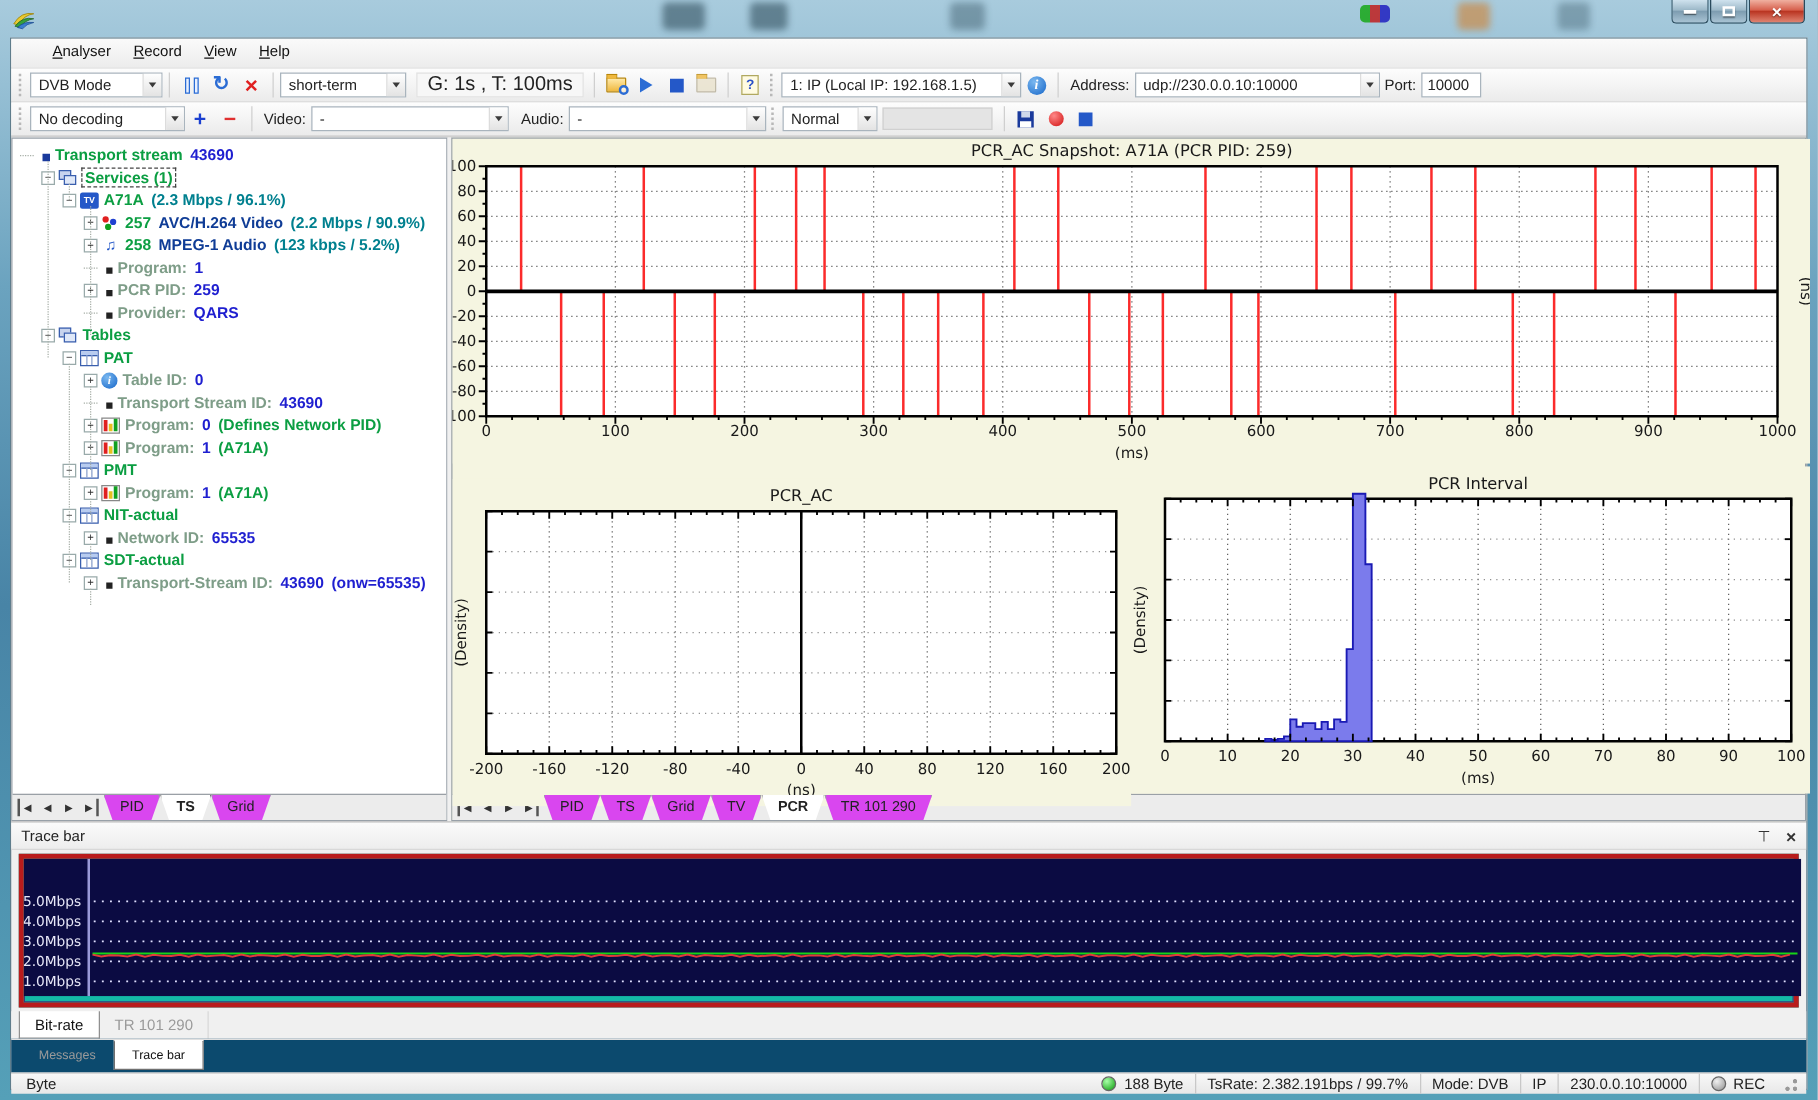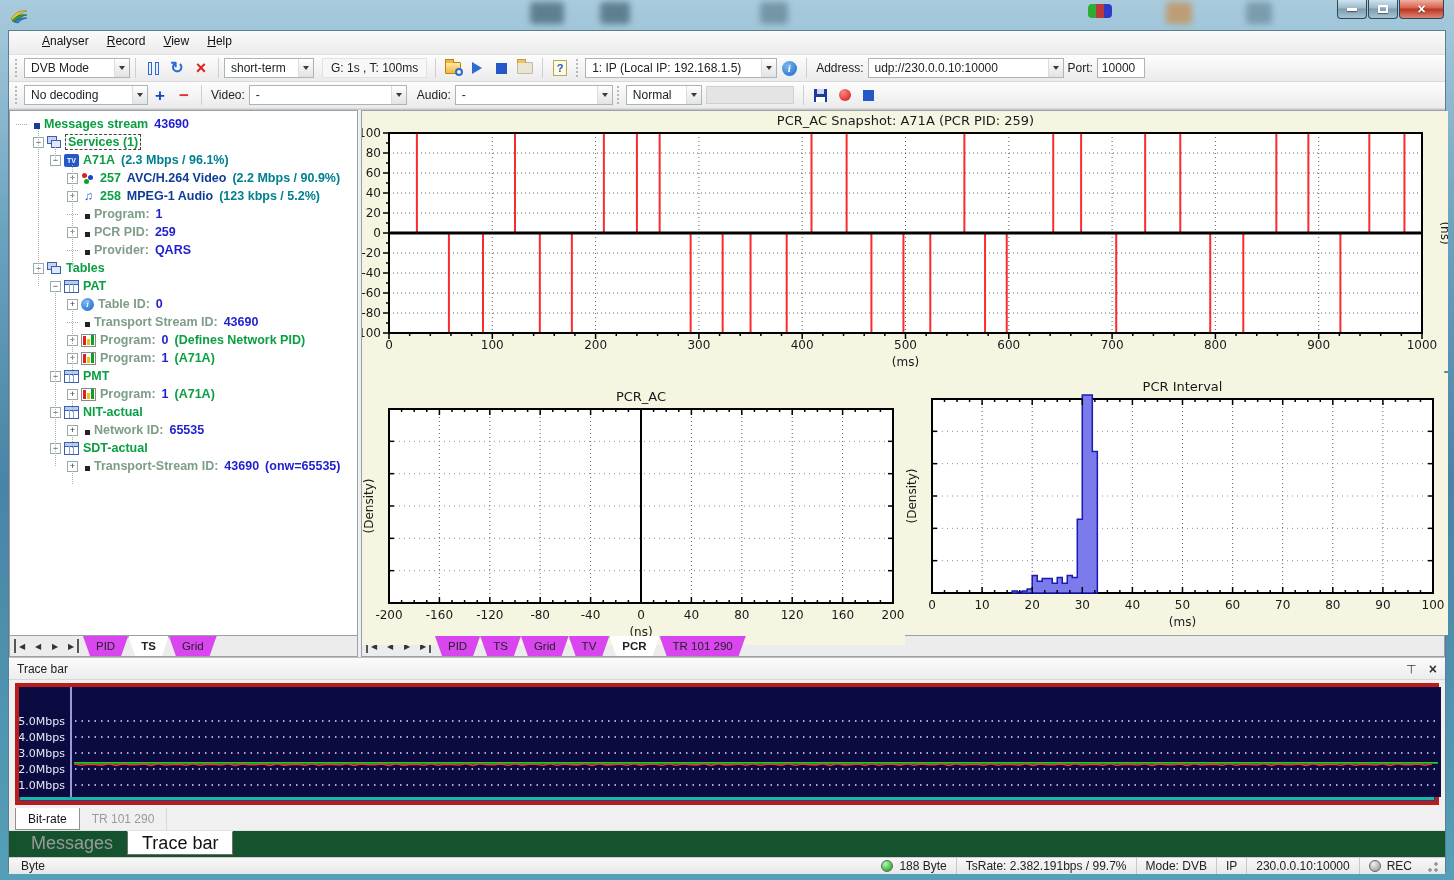--- a/index.html
+++ b/index.html
@@ -31,21 +31,21 @@
   .menu-item u { text-decoration:underline; }
   .toolbar { height:27px; display:flex; align-items:center; background:linear-gradient(#fdfdfd,#ebebeb); border-bottom:1px solid #d9d9d9; flex:0 0 auto; padding-left:2px; }
   .grip { width:5px; height:18px; margin:0 4px; border-left:2px dotted #b8b8b8; }
   .tsep { width:1px; height:20px; background:#cfcfcf; margin:0 5px; }
   .tlabel { font-size:12px; color:#222; margin:0 4px; white-space:nowrap; }
   .combo { display:inline-flex; align-items:center; height:20px; background:#fff; border:1px solid #a9b4bd; font-size:12px; color:#222; }
   .combo .val { padding:0 4px 0 6px; white-space:nowrap; overflow:hidden; }
   .combo .arrow { width:15px; align-self:stretch; display:flex; align-items:center; justify-content:center; border-left:1px solid #dcdcdc; background:linear-gradient(#fefefe,#e3e3e3); }
   .combo .arrow i { width:0; height:0; border-left:3.5px solid transparent; border-right:3.5px solid transparent; border-top:4px solid #3a3a3a; }
   .tbtn { height:22px; min-width:22px; display:flex; align-items:center; justify-content:center; margin:0 1px; }
-  .flat-box { height:20px; display:flex; align-items:center; padding:0 8px; background:#f7f7f7; border:1px solid #e2e2e2; font-size:12px; color:#222; white-space:nowrap; }
+  .flat-box { height:20px; display:flex; align-items:center; padding:0 8px; background:#f7f7f7; border:1px solid #e2e2e2; font-size:16px; color:#222; white-space:nowrap; }
   .port-input { width:48px; height:20px; border:1px solid #a9b4bd; font-size:12px; padding:0 4px; font-family:"Liberation Sans",sans-serif; color:#222; background:#fff; }
   .rec-progress { width:88px; height:18px; background:#e4e4e4; border:1px solid #d0d0d0; margin:0 4px; }
 
   
   .ic { display:inline-block; line-height:1; }
   .ic-pause { display:flex; gap:3px; }
   .ic-pause i { width:4px; height:13px; border:1.5px solid #2b6cd4; background:#e8f0ff; }
   .ic-refresh { color:#2b6cd4; font-size:16px; font-weight:bold; }
   .ic-x { color:#e02020; font-size:18px; font-weight:bold; }
   .ic-play { width:0; height:0; border-top:6px solid transparent; border-bottom:6px solid transparent; border-left:10px solid #2b6cd4; }
@@ -117,21 +117,21 @@
   .trace-header { height:23px; background:linear-gradient(#fbfbfb,#ededed); border-top:1px solid #c0c0c0; border-bottom:1px solid #d8d8d8; display:flex; align-items:center; padding:0 8px; font-size:12px; color:#222; flex:0 0 auto; }
   .trace-header .spacer { flex:1; }
   .pin-icon { font-size:12px; color:#333; margin-right:12px; transform:rotate(180deg); }
   .close-icon { font-size:14px; color:#333; font-weight:bold; }
   .trace-body { flex:0 0 118px; padding:3px 6px; }
   .trace-frame { width:100%; height:100%; border:4px solid #b91c1c; background:#14b8a6; box-shadow:inset 0 0 0 1px #3a3a7a; }
   .trace-tabs { height:22px; display:flex; align-items:stretch; background:#f0f0f0; font-size:12px; flex:0 0 auto; padding-left:6px; }
   .ttab { display:flex; align-items:center; padding:0 12px; color:#9a9a9a; border-right:1px solid #d8d8d8; }
   .ttab.active { background:#fff; color:#111; border:1px solid #909090; border-top:none; }
 
-  .bottom-tabs { height:27px; background:#14532d; display:flex; align-items:flex-start; padding-left:8px; font-size:18px; border-top:1px solid #e0e0e0; flex:0 0 auto; }
+  .bottom-tabs { height:27px; background:#0c4a6e; display:flex; align-items:flex-start; padding-left:8px; font-size:10px; border-top:1px solid #e0e0e0; flex:0 0 auto; }
   .btab { display:flex; align-items:center; height:24px; padding:0 14px; color:#9a9a9a; }
   .btab.active { background:#fff; color:#111; border:1px solid #707070; border-top:1px solid #fff; font-weight:normal; }
 
   
   .statusbar { flex:1; background:linear-gradient(#f8f8f8,#e8e8e8); border-top:1px solid #cfcfcf; display:flex; align-items:center; font-size:12px; color:#222; padding:0 6px; }
   .statusbar .spacer { flex:1; }
   .sseg { display:flex; align-items:center; padding:0 9px; border-left:1px solid #c8c8c8; height:16px; white-space:nowrap; }
   .led { width:12px; height:12px; border-radius:50%; margin-right:6px; border:1px solid #666; }
   .led.green { background:radial-gradient(circle at 35% 30%,#a8ffa8,#0a9a0a); }
   .led.gray { background:radial-gradient(circle at 35% 30%,#f0f0f0,#909090); }
@@ -193,21 +193,21 @@
             <i></i>
           </span>
         </span>
       <span class="tbtn">
           <span class="ic ic-refresh">↻</span>
         </span>
       <span class="tbtn">
           <span class="ic ic-x">×</span>
         </span>
       <span class="tsep"></span>
-      <span class="combo" style="width:90px">
+      <span class="combo" style="width:101px">
         <span class="val" style="flex:1">short-term</span>
           <span class="arrow">
             <i></i>
           </span>
       </span>
       <span class="flat-box" style="margin-left:8px">G: 1s , T: 100ms</span>
       <span class="tsep" style="margin-left:8px"></span>
       <span class="tbtn">
           <span class="ic ic-folder">
             <span class="mag"></span>
@@ -296,21 +296,21 @@
           <span class="ic ic-stop"></span>
         </span>
     </div>
 
     <div class="main">
       <div class="tree-panel">
         <div class="tree-scroll" id="tree">
             <div class="tree-row" style="padding-left: 6px;">
               <span class="hconn"></span>
               <span class="tree-ic ti-root"></span>
-              <span class="seg g">Messages stream</span>
+              <span class="seg g">Transport stream</span>
               <span class="seg b">43690</span>
             </div>
             <div class="tree-row" style="padding-left: 23px;">
               <span class="expander">−</span>
               <span class="tree-ic ti-services">
                 <i></i>
                 <i></i>
               </span>
               <span class="seg g selected">Services (1)</span>
             </div>

